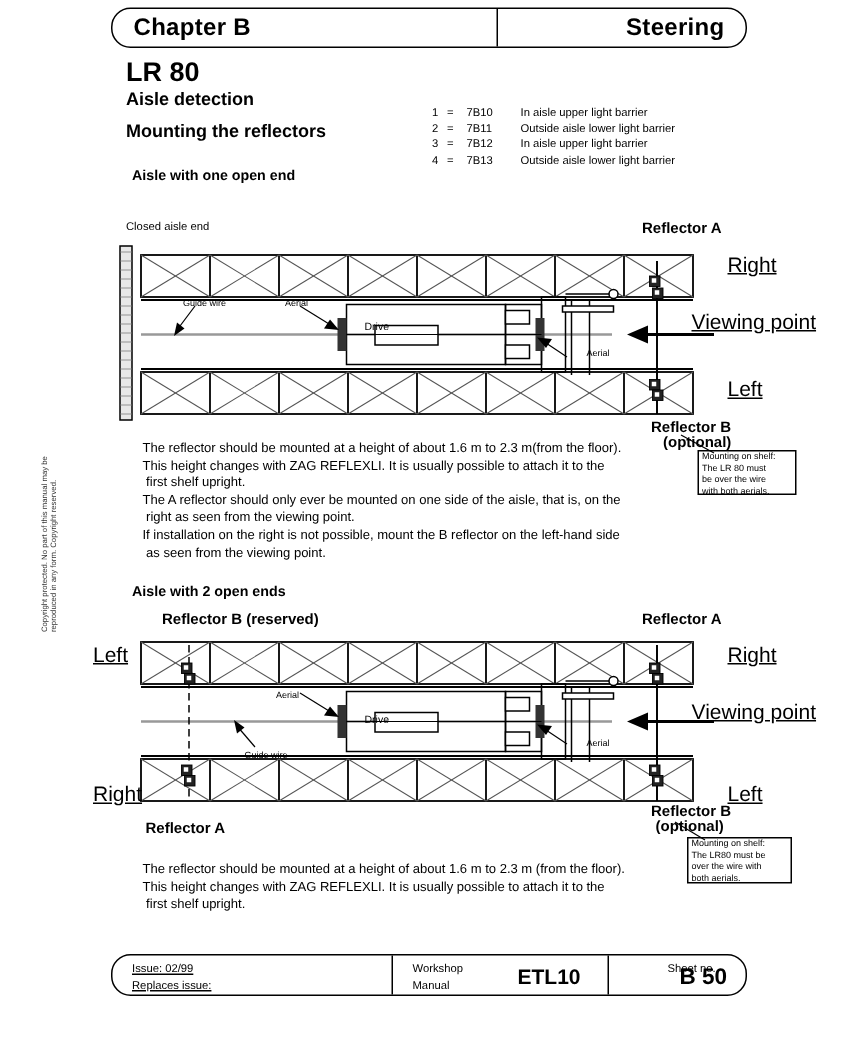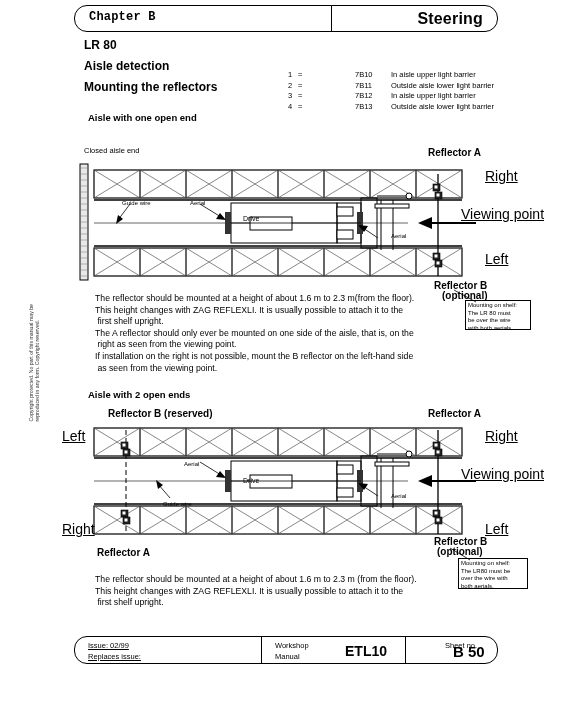--- a/index.html
+++ b/index.html
@@ -33,37 +33,36 @@
   }
   .header-divider {
     position: absolute;
     left: 256px; top: 0;
     width: 0; height: 100%;
     border-left: 1.5px solid #000;
   }
   .header-chapter {
     position: absolute;
     left: 14px; top: 4px;
-    font-size: 12px;
+    font-size: 16px;
     font-weight: bold;
     letter-spacing: 0.2px;
-    font-family: Liberation Mono, monospace;
   }
   .header-section {
     position: absolute;
     right: 14px; top: 4px;
     font-size: 16px;
     font-weight: bold;
     letter-spacing: 0.2px;
   }
 
   
   .t-model {
     position: absolute; left: 84px; top: 38px;
-    font-size: 12px; font-weight: bold;
+    font-size: 18px; font-weight: bold;
   }
   .t-sub1 {
     position: absolute; left: 84px; top: 59px;
     font-size: 12px; font-weight: bold;
   }
   .t-sub2 {
     position: absolute; left: 84px; top: 80px;
     font-size: 12px; font-weight: bold;
   }
   .t-sub3 {
@@ -78,21 +77,21 @@
   
   .legend {
     position: absolute;
     left: 288px; top: 70px;
     font-size: 7.5px;
     line-height: 10.5px;
   }
   .legend-row { display: flex; white-space: nowrap; }
   .legend-num { width: 10px; }
   .legend-eq { width: 13px; }
-  .legend-code { width: 36px; margin-left: 44px; }
+  .legend-code { width: 36px; }
   .legend-desc { }
 
   
   .lbl {
     position: absolute;
     font-size: 7.5px;
     white-space: nowrap;
   }
   .lbl-b {
     position: absolute;

